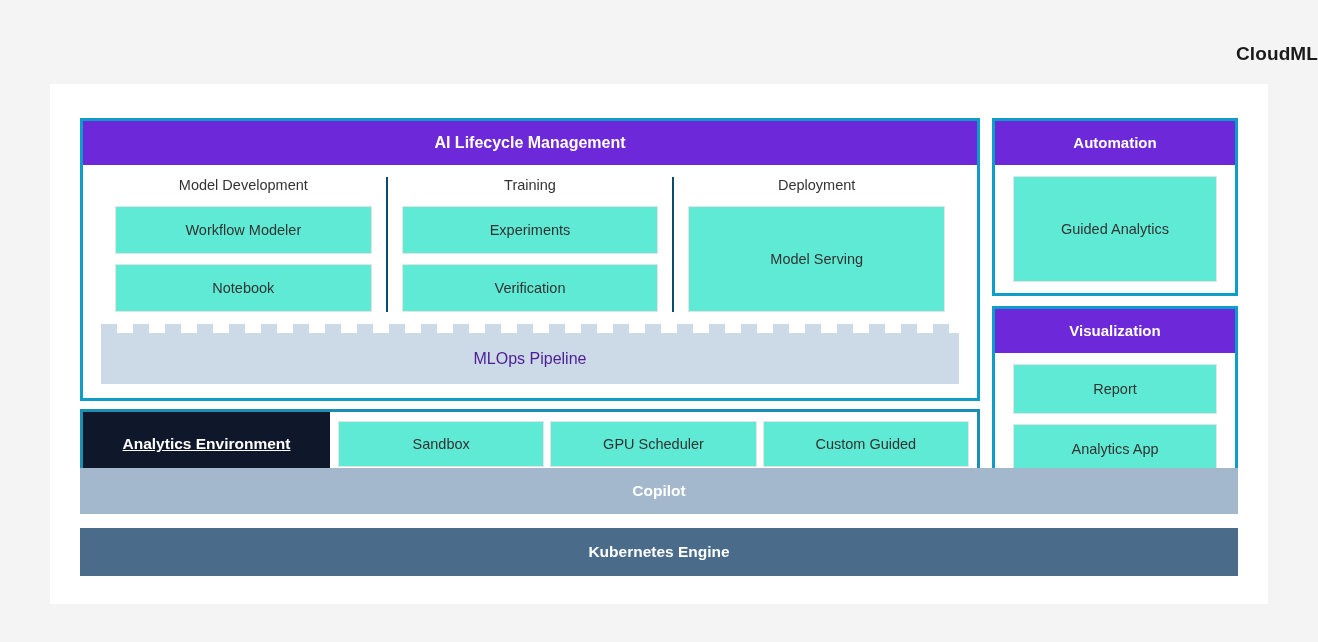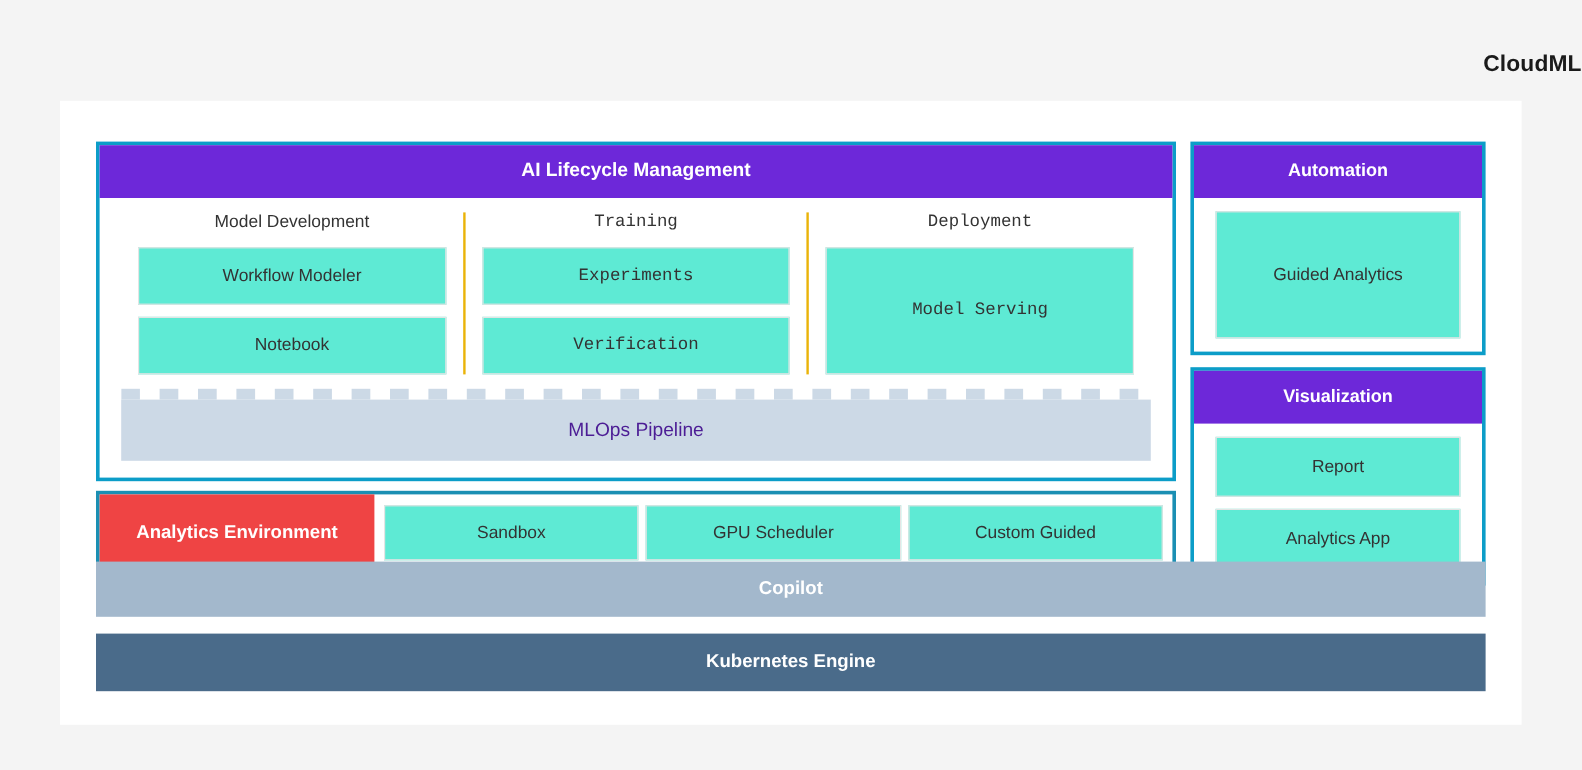--- a/index.html
+++ b/index.html
@@ -68,21 +68,21 @@
   
   .lifecycle-body {
     display: flex;
     padding: 12px 18px 0 18px;
   }
   .lc-col {
     flex: 1;
     padding: 0 14px;
     box-sizing: border-box;
   }
-  .lc-col + .lc-col { border-left: 2px solid #eab308; font-family: Liberation Mono, monospace; }
+  .lc-col + .lc-col { border-left: 2px solid #0c4a6e; }
   .lc-title {
     text-align: center;
     font-size: 14.5px;
     color: #333333;
     margin-bottom: 13px;
   }
   .tile {
     background: #5eead4;
     border: 1px solid #e4e4e4;
     box-sizing: border-box;
@@ -128,29 +128,30 @@
   .analytics-row {
     border: 3px solid #1b8fb3;
     background: #ffffff;
     box-sizing: border-box;
     display: flex;
     align-items: stretch;
     height: 70px;
     margin-top: 8px;
   }
   .analytics-label {
-    background: #ef4444;
+    background: #0f172a;
     color: #ffffff;
     font-weight: bold;
     font-size: 15.5px;
-    width: 229px;
+    width: 247px;
     display: flex;
     align-items: center;
     justify-content: center;
     flex: none;
+    text-decoration: underline;
   }
   .analytics-tiles {
     flex: 1;
     display: flex;
     gap: 6px;
     padding: 9px 8px;
     box-sizing: border-box;
   }
   .analytics-tiles .tile {
     flex: 1;

